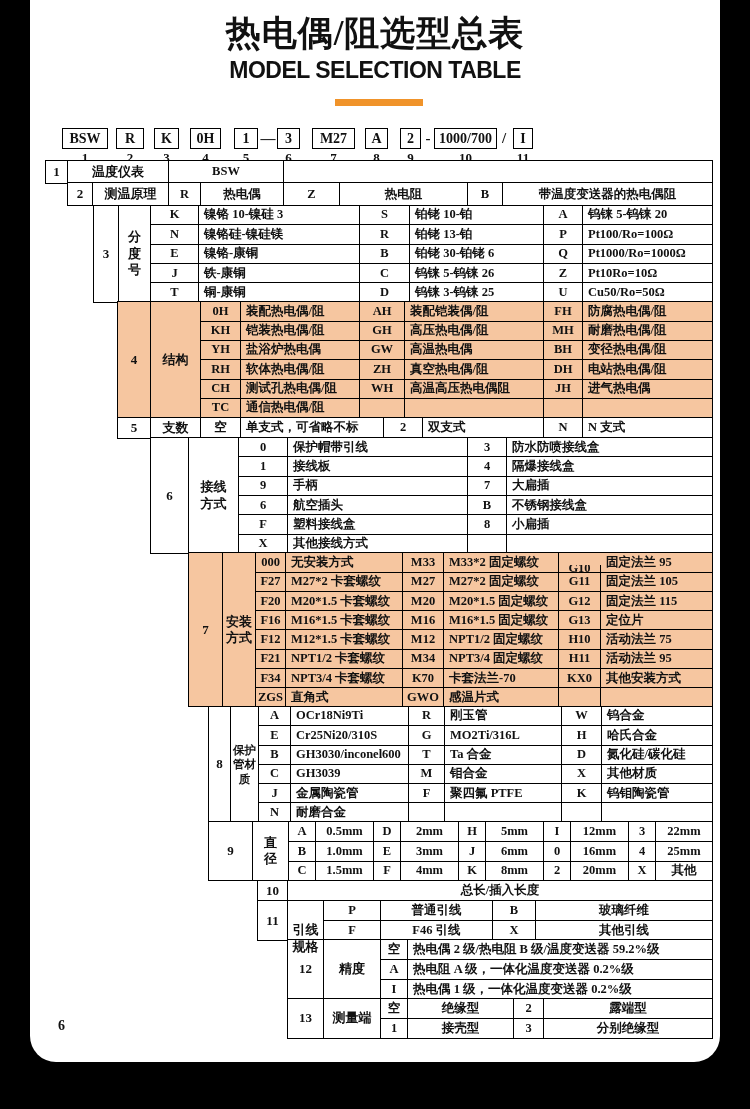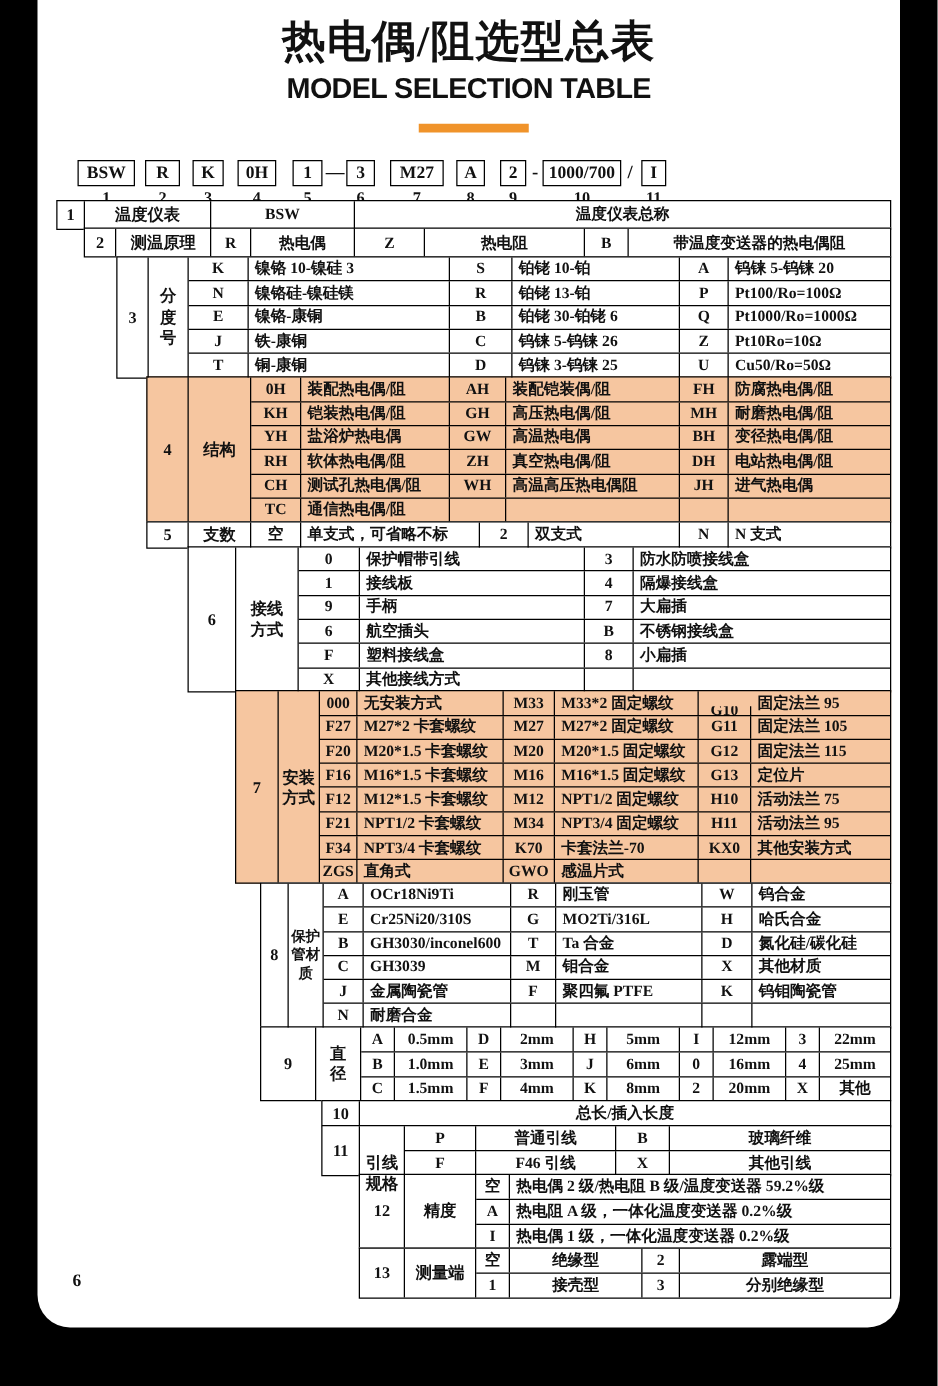--- a/index.html
+++ b/index.html
@@ -73,21 +73,20 @@
     </div>
   <div id="spec-table" class="spec-table">
       <div class="section" style="margin-left: 0px; width: 668px; height: 24px;">
         <div class="numcell" style="width: 22px;">1</div>
         <div class="labcell" style="width: 101px;">
           <span>温度仪表</span>
         </div>
         <div class="rows">
           <div class="trow">
             <div class="c" style="width: 115px;">BSW</div>
-            <div class="c fill">温度仪表总称</div>
           </div>
         </div>
       </div>
       <div class="section" style="margin-left: 22px; width: 646px; height: 24px;">
         <div class="numcell" style="width: 25px;">2</div>
         <div class="labcell" style="width: 76px; text-align: center;">
           <span>测温原理</span>
         </div>
         <div class="rows">
           <div class="trow">

